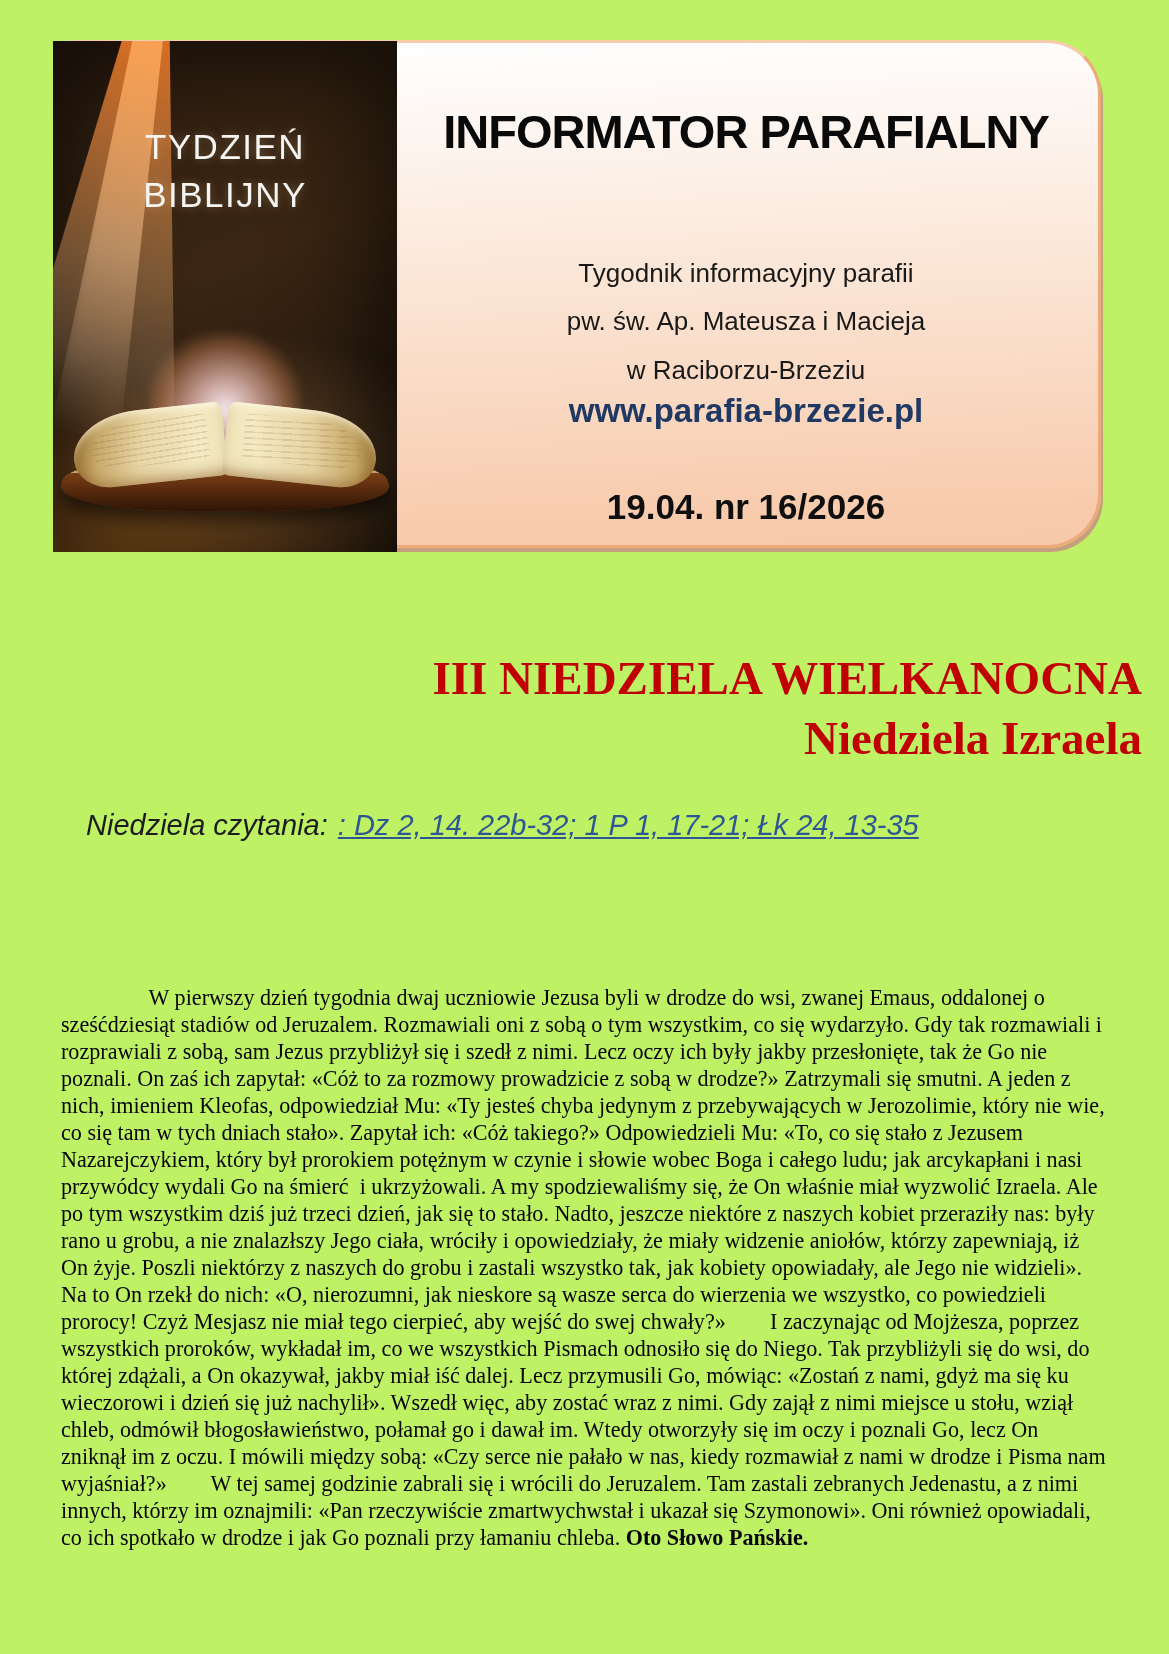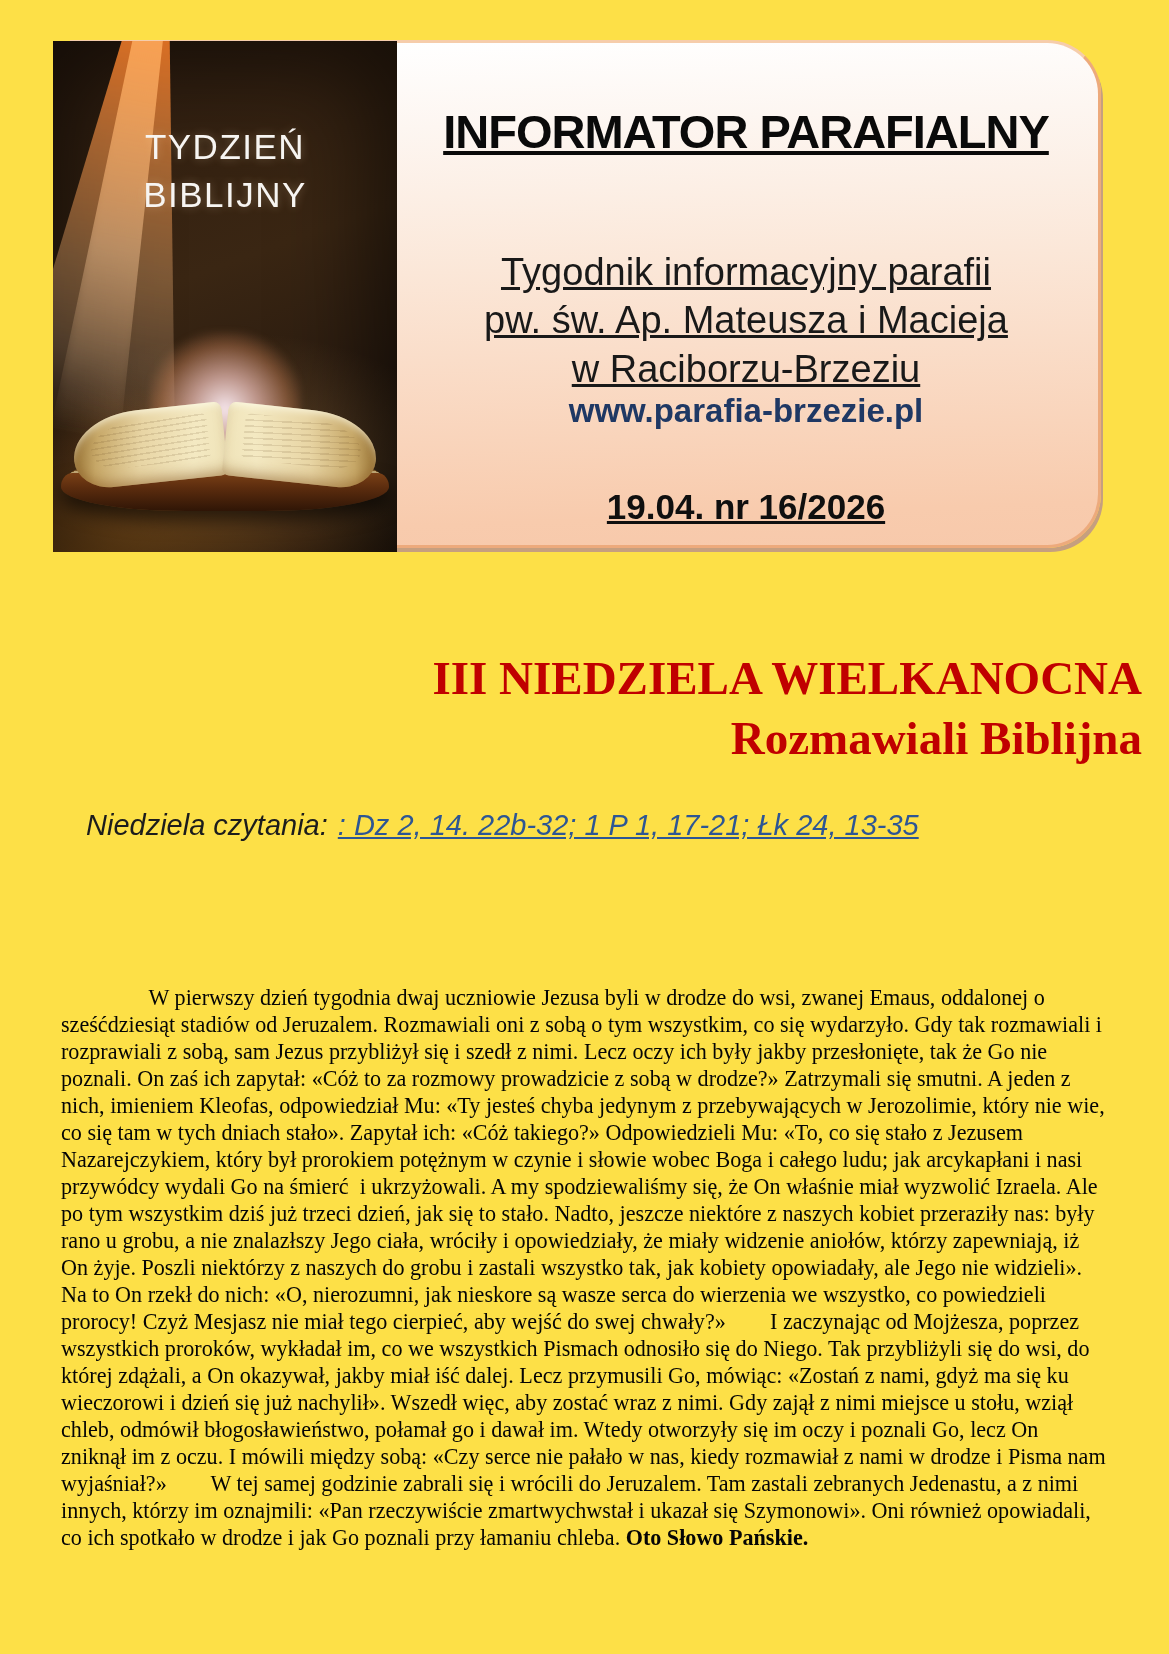--- a/index.html
+++ b/index.html
@@ -1,28 +1,28 @@
 <!DOCTYPE html>
 <html><head>
 <meta charset="utf-8">
 <style>
   html,body{margin:0;padding:0;background:#ffffff;}
-  .page{position:relative;width:1169px;height:1654px;margin:0 auto;background:#fde047;overflow:hidden;
+  .page{position:relative;width:1169px;height:1654px;margin:0 auto;background:#bef264;overflow:hidden;
         font-family:"Liberation Sans",sans-serif;}
 
   
   .header-box{position:absolute;left:70px;top:40px;width:1028px;height:502px;
     border:3px solid #edaa7c;border-left:none;border-top-color:#f6cdab;
     border-radius:0 54px 54px 0;
     background:linear-gradient(178deg,#ffffff 2%,#fdf6f1 18%,#fbe7d8 45%,#f8cbad 92%,#f7c9ab 100%);
     box-shadow:3px 5px 0 -1px #c69f7f;}
 
-  .hp-text{position:absolute;left:400px;width:692px;text-align:center;text-decoration:underline;}
+  .hp-text{position:absolute;left:400px;width:692px;text-align:center;}
   .hp-title{top:104px;font-size:47px;font-weight:700;letter-spacing:-1px;color:#0a0a0a;}
-  .hp-sub{font-size:38px;color:#191919;}
+  .hp-sub{font-size:26px;color:#191919;margin-top:7px;}
   .hp-sub1{top:251px;}
   .hp-sub2{top:299px;}
   .hp-sub3{top:348px;}
   .hp-web{top:392px;font-size:33px;font-weight:700;color:#1f3864;text-decoration:none;cursor:pointer;}
   .hp-issue{top:487px;font-size:35px;font-weight:700;color:#0f0f0f;}
 
   
   .cover{position:absolute;left:53px;top:41px;width:344px;height:511px;overflow:hidden;
     background:
       radial-gradient(ellipse 130% 55% at 15% 106%, rgba(255,158,40,0.50), rgba(255,140,40,0.16) 45%, transparent 70%),
@@ -105,21 +105,21 @@
 
   <div class="hp-text hp-title">INFORMATOR PARAFIALNY</div>
   <div class="hp-text hp-sub hp-sub1">Tygodnik informacyjny parafii</div>
   <div class="hp-text hp-sub hp-sub2">pw. św. Ap. Mateusza i Macieja</div>
   <div class="hp-text hp-sub hp-sub3">w Raciborzu-Brzeziu</div>
   <div class="hp-text hp-web">www.parafia-brzezie.pl</div>
   <div class="hp-text hp-issue">19.04. nr 16/2026</div>
 
   <div class="main-heading">
     <div>III NIEDZIELA WIELKANOCNA</div>
-    <div>Rozmawiali Biblijna</div>
+    <div>Niedziela Izraela</div>
   </div>
 
   <div class="readings">
     <span>Niedziela czytania:</span><a>: Dz 2, 14. 22b-32; 1 P 1, 17-21; Łk 24, 13-35</a>
   </div>
 
   <div class="gospel-body"><span>W pierwszy dzień tygodnia dwaj uczniowie Jezusa byli w drodze do wsi, zwanej Emaus, oddalonej o sześćdziesiąt stadiów od Jeruzalem. Rozmawiali oni z sobą o tym wszystkim, co się wydarzyło. Gdy tak rozmawiali i rozprawiali z sobą, sam Jezus przybliżył się i szedł z nimi. Lecz oczy ich były jakby przesłonięte, tak że Go nie poznali. On zaś ich zapytał: «Cóż to za rozmowy prowadzicie z sobą w drodze?» Zatrzymali się smutni. A jeden z nich, imieniem Kleofas, odpowiedział Mu: «Ty jesteś chyba jedynym z przebywających w Jerozolimie, który nie wie, co się tam w tych dniach stało». Zapytał ich: «Cóż takiego?» Odpowiedzieli Mu: «To, co się stało z Jezusem Nazarejczykiem, który był prorokiem potężnym w czynie i słowie wobec Boga i całego ludu; jak arcykapłani i nasi przywódcy wydali Go na śmierć  i ukrzyżowali. A my spodziewaliśmy się, że On właśnie miał wyzwolić Izraela. Ale po tym wszystkim dziś już trzeci dzień, jak się to stało. Nadto, jeszcze niektóre z naszych kobiet przeraziły nas: były rano u grobu, a nie znalazłszy Jego ciała, wróciły i opowiedziały, że miały widzenie aniołów, którzy zapewniają, iż On żyje. Poszli niektórzy z naszych do grobu i zastali wszystko tak, jak kobiety opowiadały, ale Jego nie widzieli». Na to On rzekł do nich: «O, nierozumni, jak nieskore są wasze serca do wierzenia we wszystko, co powiedzieli prorocy! Czyż Mesjasz nie miał tego cierpieć, aby wejść do swej chwały?»        I zaczynając od Mojżesza, poprzez wszystkich proroków, wykładał im, co we wszystkich Pismach odnosiło się do Niego. Tak przybliżyli się do wsi, do której zdążali, a On okazywał, jakby miał iść dalej. Lecz przymusili Go, mówiąc: «Zostań z nami, gdyż ma się ku wieczorowi i dzień się już nachylił». Wszedł więc, aby zostać wraz z nimi. Gdy zajął z nimi miejsce u stołu, wziął chleb, odmówił błogosławieństwo, połamał go i dawał im. Wtedy otworzyły się im oczy i poznali Go, lecz On zniknął im z oczu. I mówili między sobą: «Czy serce nie pałało w nas, kiedy rozmawiał z nami w drodze i Pisma nam wyjaśniał?»        W tej samej godzinie zabrali się i wrócili do Jeruzalem. Tam zastali zebranych Jedenastu, a z nimi innych, którzy im oznajmili: «Pan rzeczywiście zmartwychwstał i ukazał się Szymonowi». Oni również opowiadali, co ich spotkało w drodze i jak Go poznali przy łamaniu chleba. </span><b>Oto Słowo Pańskie.</b></div>
 
 </div>
 

